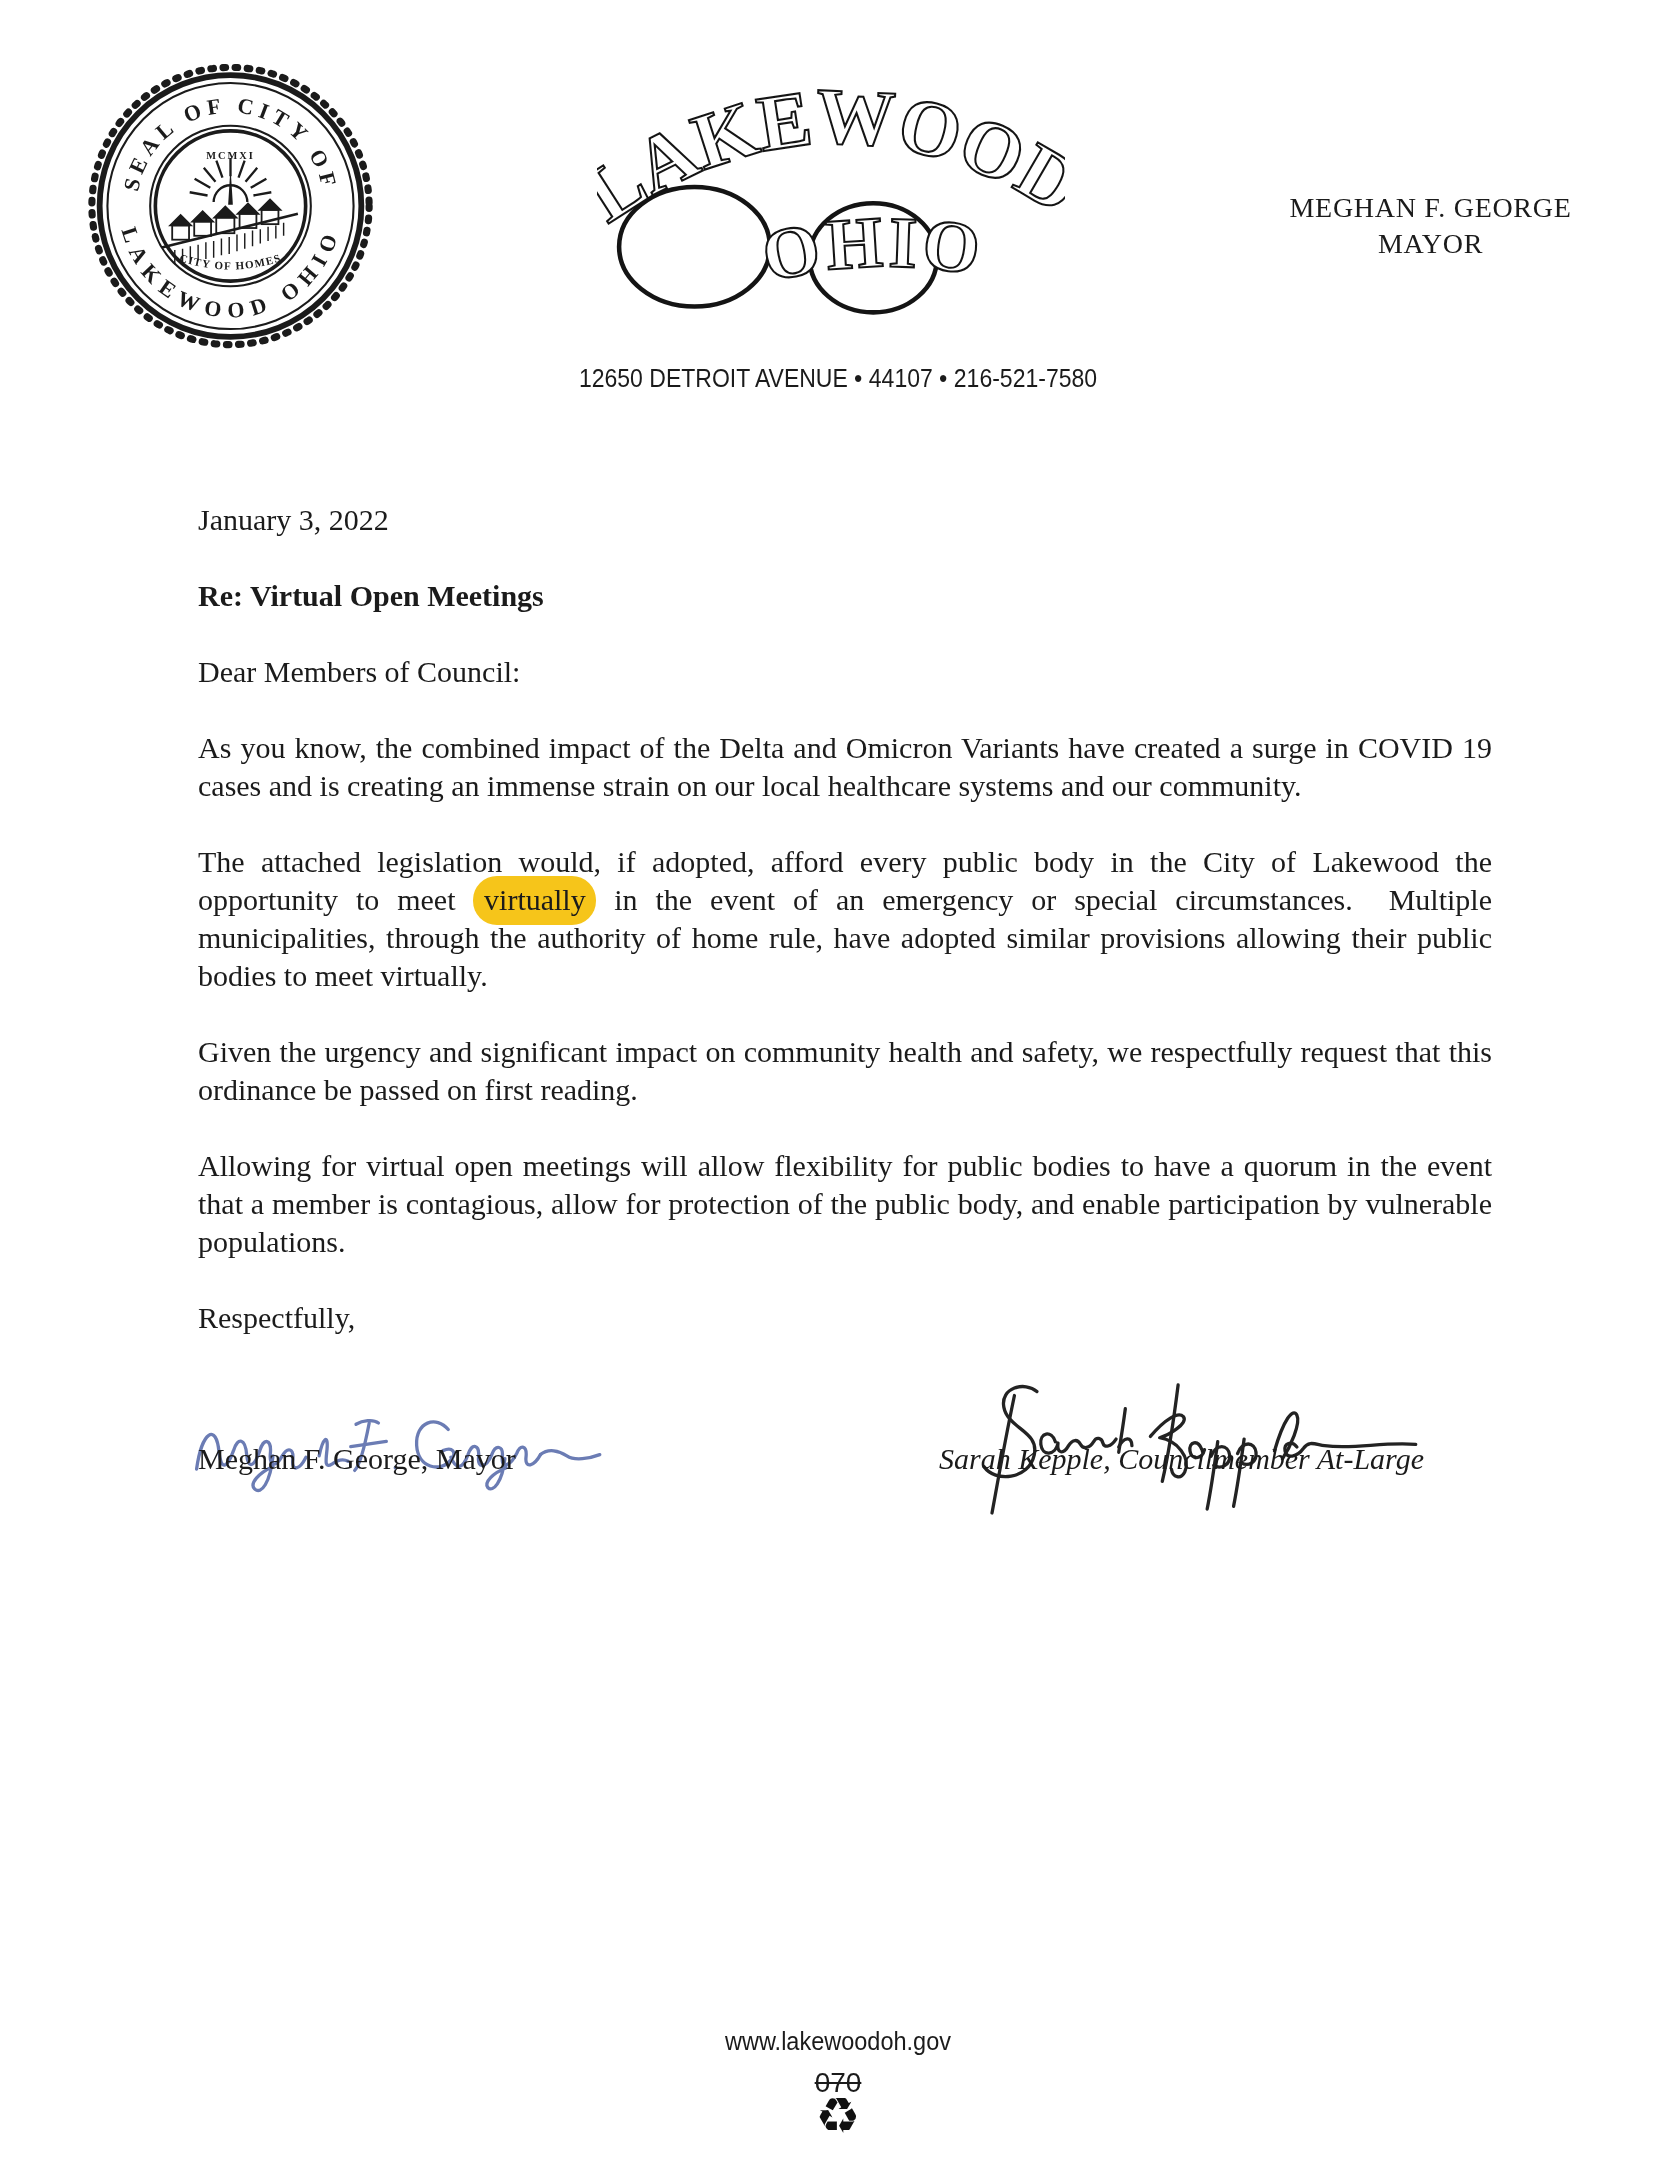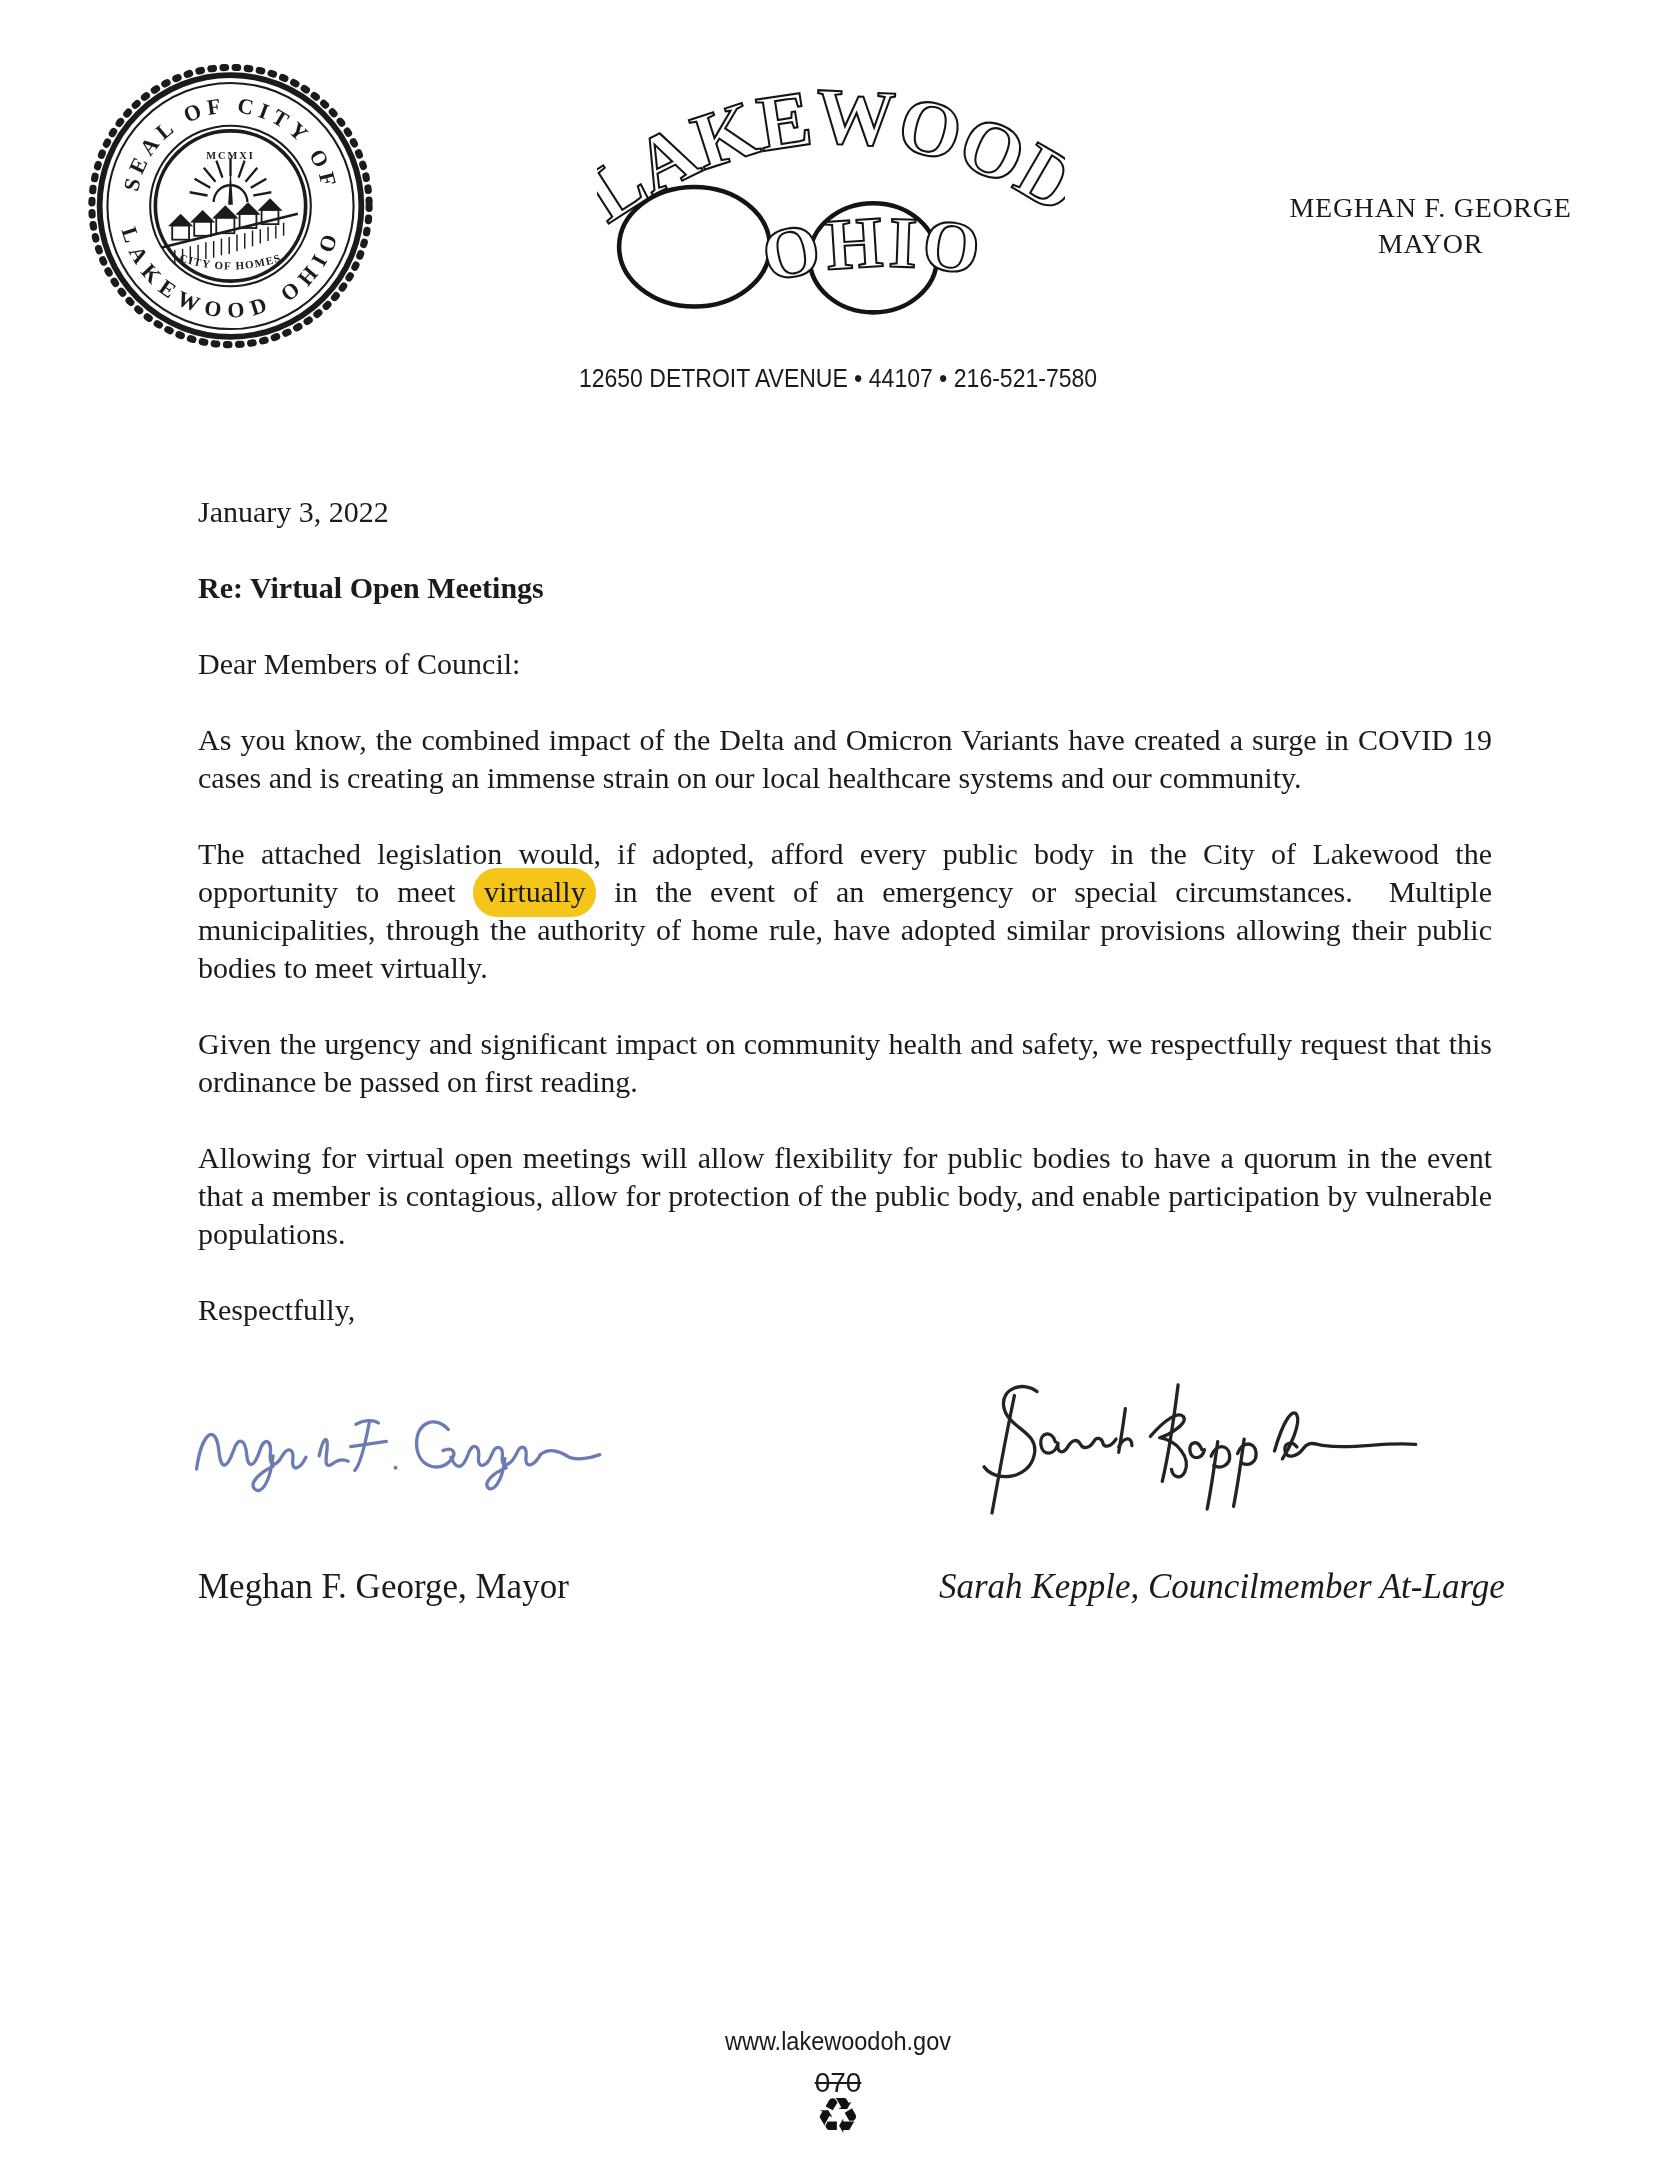--- a/index.html
+++ b/index.html
@@ -28,29 +28,29 @@
     font-size:25px; transform:scaleX(0.92);
   }
   .address .bullet { font-size:16px; vertical-align:4px; padding:0 6.6px; }
 
   
   .letter-flow {
     position:absolute; left:198px; top:493px; width:1294px;
     font-size:30px; line-height:38px;
   }
   .letter-flow p { margin:38px 0 0 0; text-align:justify; white-space:pre-wrap; }
-  .letter-flow .date { margin-top:0; text-align:left; }
+  .letter-flow .date { margin-top:8px; text-align:left; }
   .subject { font-weight:bold; }
   .closing { margin-top:78px; text-align:left; }
   .hl { background:#f6c51a; padding:6.6px 10.6px 9.2px 10.6px; border-radius:24px; }
 
   
   .sig-left  { position:absolute; left:190px;  top:1395px; width:448px; height:106px; }
   .sig-right { position:absolute; left:959px; top:1373px; width:462px; height:142px; }
-  .sig-label { position:absolute; top:1568px; font-size:35px; line-height:38px; }
+  .sig-label { position:absolute; top:1440px; font-size:30px; line-height:38px; }
   .sig-label.left  { left:198px; }
   .sig-label.right { left:939px;font-style:italic; }
 
   
   .footer-url {
     position:absolute; left:0; top:2027px; width:100%;
     text-align:center; font-family:"Liberation Sans", sans-serif;
     font-size:25px; transform:scaleX(0.94);
   }
   .doc-number {

